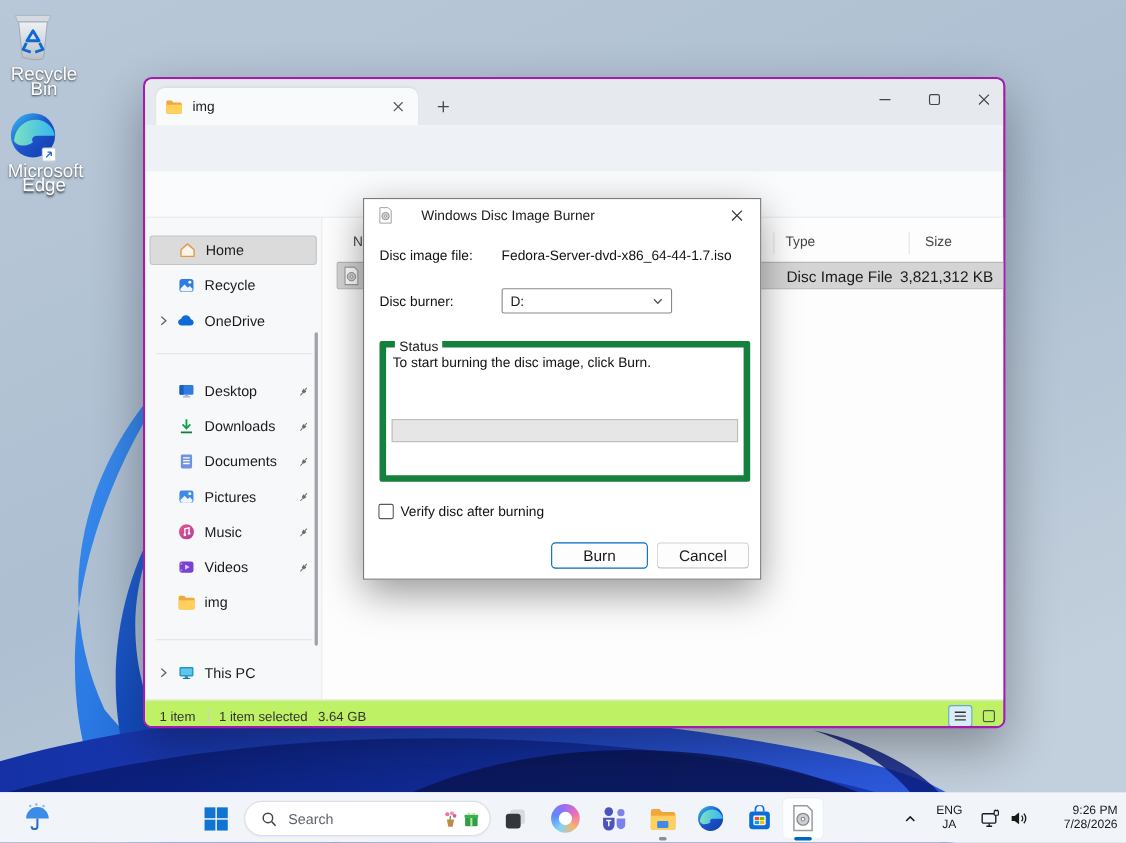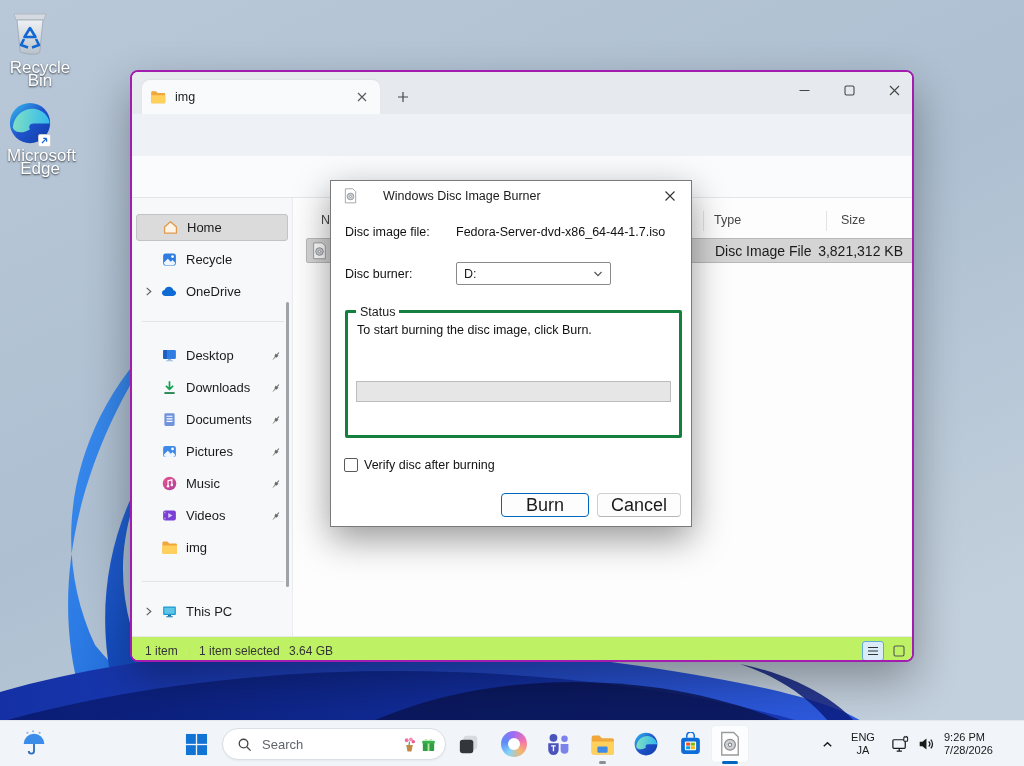--- a/index.html
+++ b/index.html
@@ -55,25 +55,25 @@
   .viewtoggle.on{background:#d9ecf8;border:1px solid #62a9d8}
 
   
   #dialog{left:330px;top:180px;width:362px;height:347px;background:#fff;border:1px solid #7a7a7a;box-shadow:0 12px 34px rgba(0,0,0,.4);z-index:50}
   .dlg-titlebar{left:0;top:0;width:100%;height:30px;display:flex;align-items:center;padding:0 8px 0 12px}
   .dlg-title{margin-left:25px;flex:1;font-size:12.5px}
   .dlg-close{width:26px;height:22px;display:flex;align-items:center;justify-content:center}
   .dlg-label{position:absolute;font-size:12.5px;color:#111}
   .combo{left:125px;top:81px;width:155px;height:23px;border:1px solid #8a8a8a;border-radius:2px;background:#fff;display:flex;align-items:center;padding:0 7px}
   .combo .cval{flex:1;font-size:12.5px}
-  .groupbox{left:14px;top:129px;width:337px;height:128px;border:3px solid #15803d;border-radius:2px}
+  .groupbox{left:14px;top:129px;width:337px;height:128px;border:6px solid #15803d;border-radius:2px}
   .legend{position:absolute;left:8px;top:-8px;background:#fff;padding:0 4px;font-size:12.5px;color:#1b1b1b}
   .progress{left:25px;top:200px;width:315px;height:21px;background:#e6e6e6;border:1px solid #bcbcbc}
   .cbx{left:13px;top:277px;width:14px;height:14px;border:1px solid #5a5a5a;border-radius:2px;background:#fff}
-  .dlg-btn{position:absolute;height:24px;background:#fdfdfd;border:1px solid #d0d0d0;border-bottom-color:#b5b5b5;border-radius:4px;font:inherit;font-size:18px;color:#1b1b1b}
+  .dlg-btn{position:absolute;height:24px;background:#fdfdfd;border:1px solid #d0d0d0;border-bottom-color:#b5b5b5;border-radius:4px;font:inherit;font-size:14px;color:#1b1b1b}
   .dlg-btn.primary{border:1px solid #0067c0}
 
   
   #taskbar{left:0;top:720px;width:1024px;height:56px;background:#f1f4f9;border-top:1px solid rgba(0,0,0,.05);z-index:100}
   .tb-btn{position:absolute;top:7px;width:32px;height:32px;display:flex;align-items:center;justify-content:center;border-radius:5px}
   .searchpill{position:absolute;left:222px;top:7px;width:224px;height:32px;background:#fff;border:1px solid #dadfe5;border-radius:16px;display:flex;align-items:center;padding:0 8px 0 14px;box-shadow:0 1px 2px rgba(0,0,0,.05)}
   .searchpill input{flex:1;border:none;outline:none;background:transparent;font:inherit;font-size:13px;margin-left:10px;min-width:0}
   .searchpill input::placeholder{color:#5f646a}
   .copilot{width:26px;height:26px;border-radius:50%;background:conic-gradient(from 210deg,#85d4f8,#5b8bf8,#9b6cf4,#ef6fb4,#f6b66a,#85d4f8);position:relative}
   .copilot:after{content:"";position:absolute;left:7px;top:7px;width:12px;height:12px;border-radius:50%;background:#fff}
@@ -728,17 +728,17 @@
         <rect x="13.5" y="2" width="4" height="4.5" rx="0.8" fill="#f1f4f9" stroke="#1a1a1a" stroke-width="1.1"></rect>
         <path d="M14.6 1 v1.4 M16.4 1 v1.4" stroke="#1a1a1a" stroke-width="1"></path>
       </svg>
   </span>
   <span class="tb-btn" style="left:914px;width:24px">
     <svg width="18" height="18" viewBox="0 0 20 20">
         <path d="M3 7.5 h3 L10.5 4 v12 L6 12.5 H3 Z" fill="#1a1a1a"></path>
         <path d="M13 7.2 a4 4 0 0 1 0 5.6 M15.3 5.2 a7 7 0 0 1 0 9.6" stroke="#1a1a1a" stroke-width="1.4" fill="none"></path>
       </svg>
   </span>
-  <span class="traytxt" style="left:944px;top:10px;width:72px;text-align:left">
+  <span class="traytxt" style="left:944px;top:10px;width:72px;text-align:right">
     <span style="display:block">9:26 PM</span>
     <span style="display:block">7/28/2026</span>
   </span>
 </div>
 
 </body></html>

